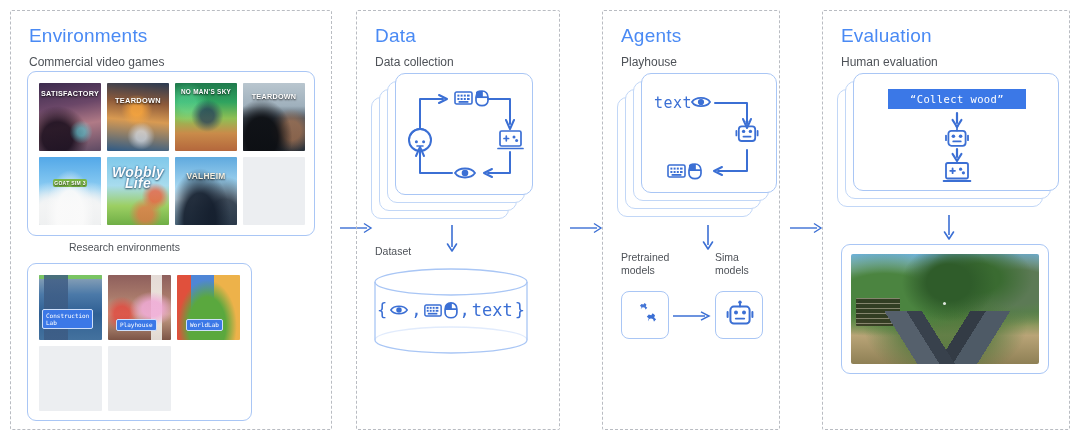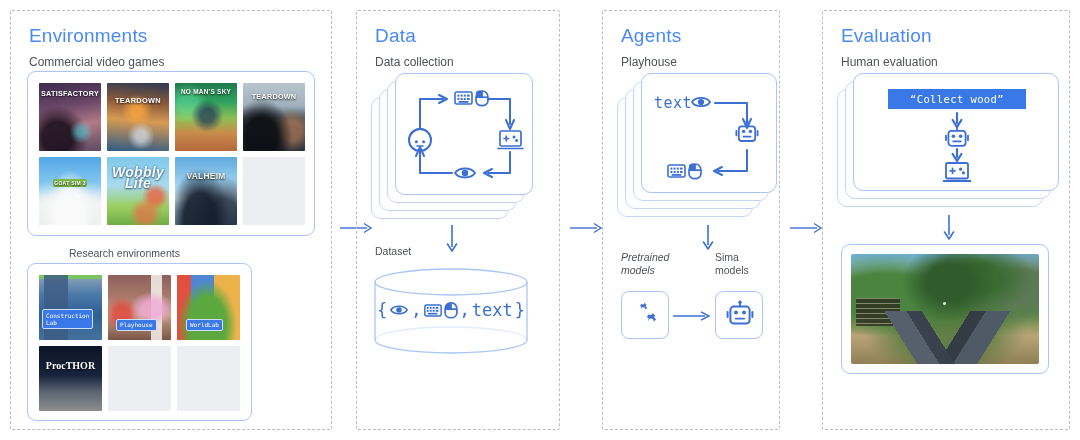--- a/index.html
+++ b/index.html
@@ -172,21 +172,21 @@
         <div class="thumb">
           <div class="tl" style="background:linear-gradient(180deg,#5fa9de 0%,#9fd2ee 40%,#cfe6f2 62%,#6f93aa 100%);"></div>
           <div class="tl" style="background:radial-gradient(ellipse at 40% 92%,rgba(20,30,45,.92) 0 30%,transparent 58%),radial-gradient(ellipse at 80% 90%,rgba(25,35,50,.8) 0 22%,transparent 48%);"></div>
           <div class="title-art" style="top:14px; font-size:8.4px; color:#f3efe2;">VALHEIM</div>
         </div>
 
         <div class="thumb"></div>
       </div>
     </div>
 
-    <div class="sec-sub" style="top:236px;padding-left:40px;">Research environments</div>
+    <div class="sec-sub" style="top:230px;padding-left:40px;">Research environments</div>
 
     <div class="panel" style="left:16px; top:252px; width:225px; height:158px;">
       <div class="grid" style="left:11px; top:11px; width:203px; height:136px; grid-template-columns:repeat(3,63px); grid-template-rows:repeat(2,65px);">
 
         <div class="thumb">
           <div class="tl" style="background:linear-gradient(180deg,#8fa5b8 0%,#4b79a8 30%,#2f5f93 60%,#44729e 100%);"></div>
           <div class="tl" style="background:linear-gradient(90deg,transparent 0 8%,rgba(60,90,130,.8) 8% 46%,transparent 46%),linear-gradient(180deg,rgba(120,200,90,.9) 0 6%,transparent 6%);"></div>
           <div class="thumb-label" style="left:3px; bottom:11px;">Construction
 Lab</div>
         </div>
@@ -196,24 +196,20 @@
           <div class="tl" style="background:radial-gradient(ellipse at 70% 52%,rgba(240,170,215,.85) 0 16%,transparent 36%),radial-gradient(circle at 22% 60%,rgba(225,70,60,.8) 0 12%,transparent 28%),linear-gradient(90deg,transparent 0 68%,rgba(250,250,245,.8) 68% 86%,transparent 86%);"></div>
           <div class="thumb-label" style="left:8px; bottom:9px;">Playhouse</div>
         </div>
 
         <div class="thumb">
           <div class="tl" style="background:linear-gradient(90deg,#e0503c 0%,#e0503c 22%,#4f86d6 22% 58%,#edb24a 58% 100%);"></div>
           <div class="tl" style="background:radial-gradient(ellipse at 48% 78%,#5aa83e 0 40%,transparent 64%);"></div>
           <div class="thumb-label" style="left:9px; bottom:9px;">WorldLab</div>
         </div>
 
-        <div class="thumb">
-          <div class="tl" style="background:linear-gradient(180deg,#0d1626 0%,#16233a 45%,#5a6472 70%,#8d8f8c 100%);"></div>
-          <div class="title-art" style="top:14px; font-size:10px; font-family:'Liberation Serif',serif; letter-spacing:0;">ProcTHOR</div>
-        </div>
 
         <div class="thumb"></div>
         <div class="thumb"></div>
       </div>
     </div>
   </div>
 
   <div class="flow-arrow" style="left:340px;">
     <svg width="34" height="12" viewBox="0 0 34 12">
       <path d="M0 6 H27" stroke="#3b6fd4" stroke-width="1.4" fill="none"></path>
@@ -413,21 +409,21 @@
       </div>
     </div>
 
     <div style="position:absolute; left:98px; top:214px;">
       <svg width="14" height="28" viewBox="0 0 14 28">
         <path d="M7 0 V20" stroke="#3b6fd4" stroke-width="1.6" fill="none"></path>
         <path d="M2.5 17 L7 24 L11.5 17" stroke="#3b6fd4" stroke-width="1.6" fill="none" stroke-linecap="round" stroke-linejoin="round"></path>
       </svg>
     </div>
 
-    <div class="cap" style="left:18px; top:240px;font-style:italic;">Pretrained
+    <div class="cap" style="left:18px; top:240px;">Pretrained
 models</div>
     <div class="cap" style="left:112px; top:240px;">Sima
 models</div>
 
     <div class="mini-box" style="left:18px; top:280px; width:48px; height:48px;">
       <svg width="48" height="48" viewBox="0 0 48 48">
         <g fill="#3b6fd4">
           <path d="M19.5 12 l1.9 .5 1.2-1.5 1.8 1.6 -.6 1.9 1.5 1.2 -1.6 1.8 -1.9-.6 -1.2 1.5 -1.8-1.6 .6-1.9 -1.5-1.2z" opacity="0.95"></path>
           <circle cx="21.2" cy="17.4" r="2.2" fill="#fff"></circle>
         </g>

